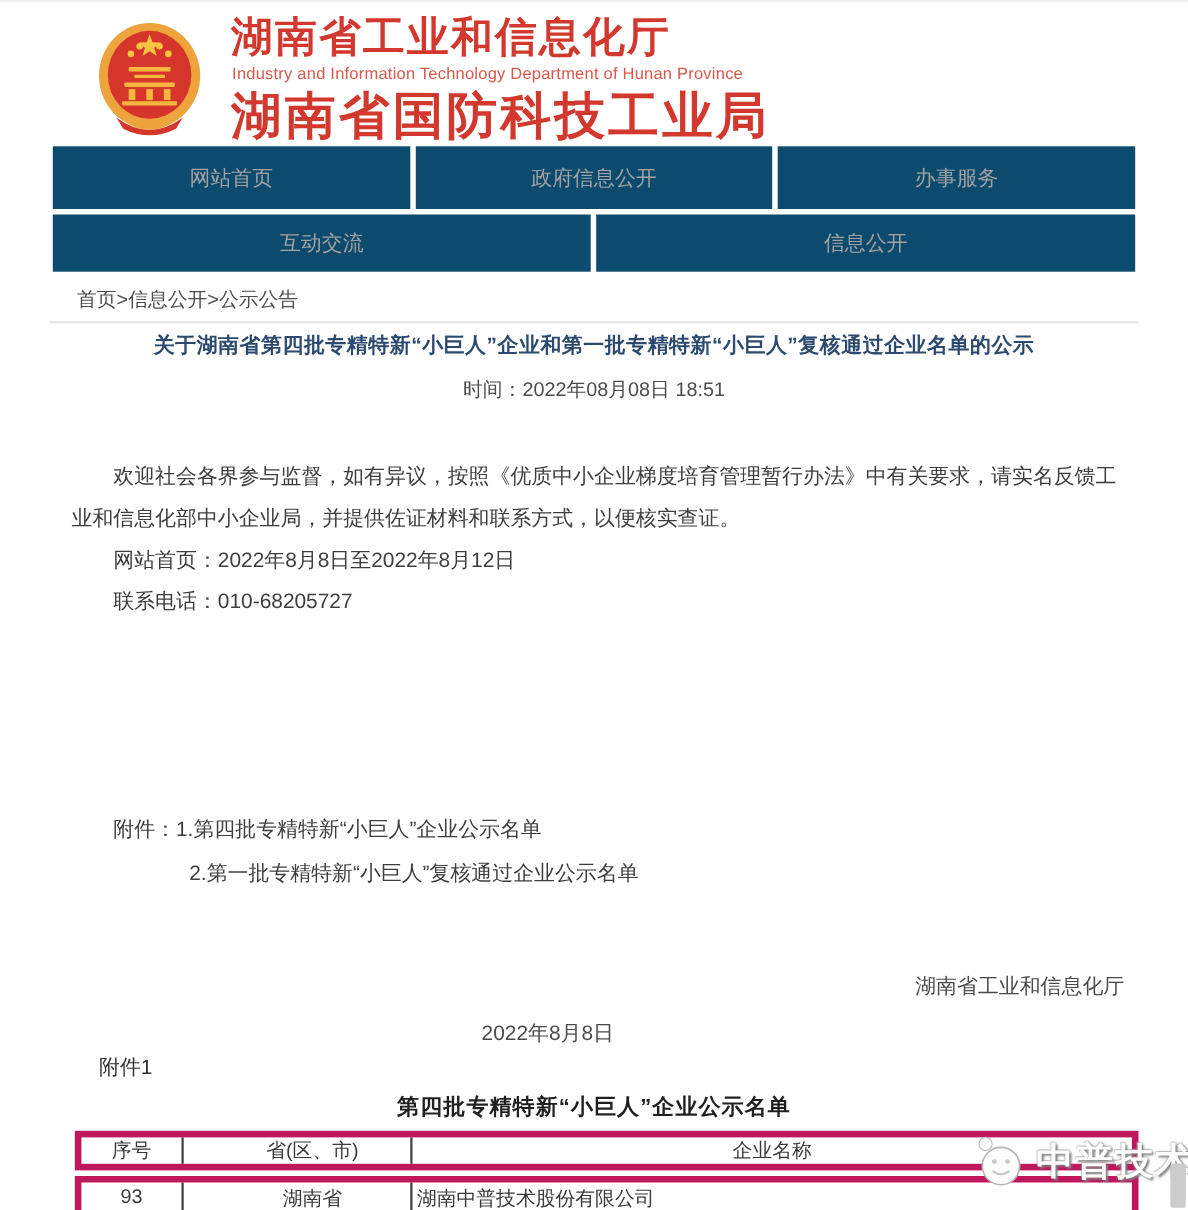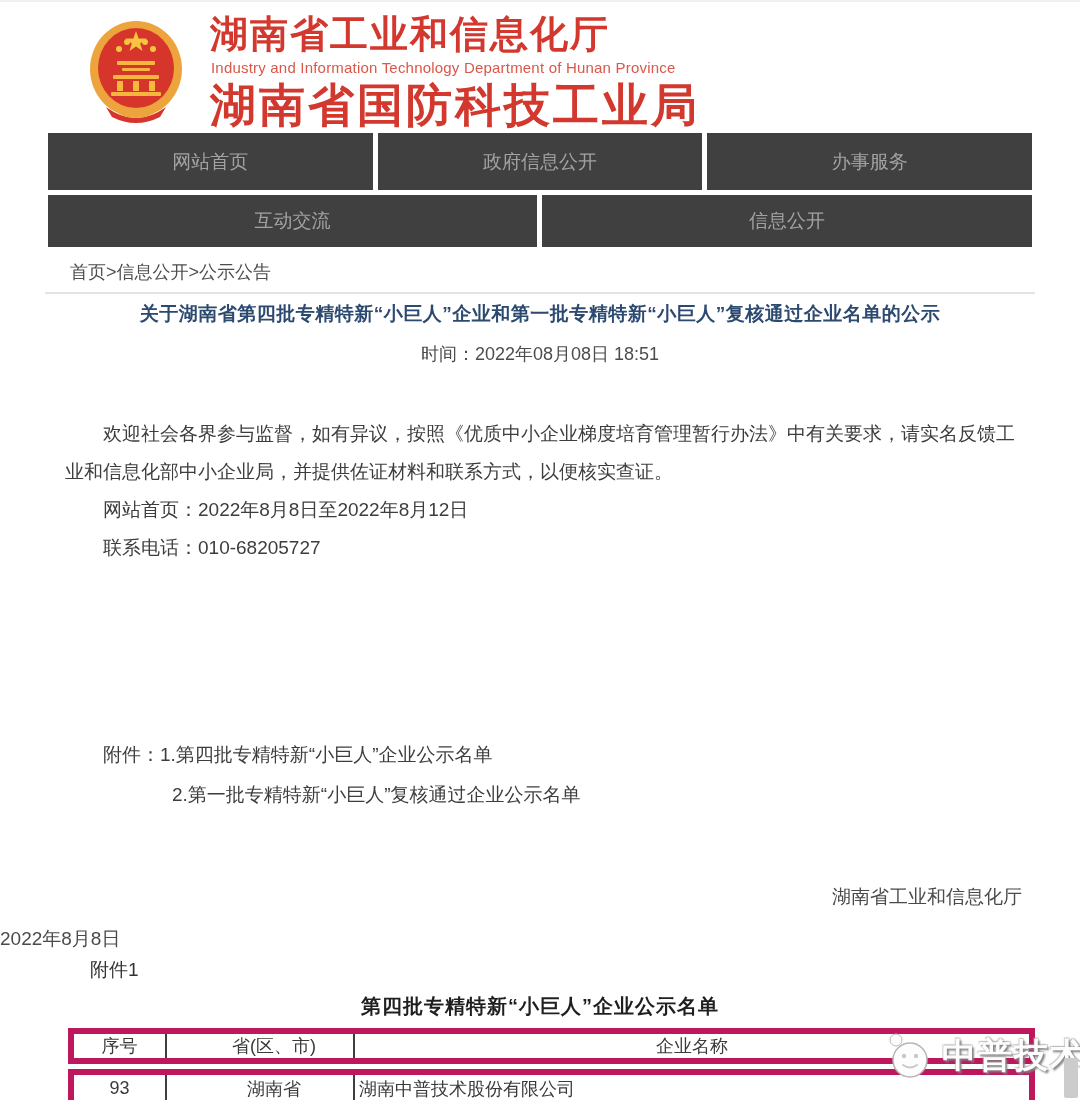--- a/index.html
+++ b/index.html
@@ -23,21 +23,21 @@
   .emblem { width:100px; height:106px; flex:0 0 auto; }
   .org-block { margin-left:24px; }
   .org-line1 { font-size:38px; font-weight:bold; color:#d2382d; letter-spacing:2px; line-height:1.1; }
   .org-en    { font-size:15px; color:#da574a; margin:3px 0 4px 1px; letter-spacing:0.2px; }
   .org-line2 { font-size:46px; font-weight:bold; color:#d2382d; letter-spacing:3px; line-height:1.1; }
 
   
   .nav { position:absolute; top:131px; left:48px; width:984px; }
   .nav-row { display:flex; gap:5px; margin-bottom:5px; }
   .nav-cell {
-    background:#404040; color:#a2a2a2; font-size:19px;
+    background:#0c4a6e; color:#a2a2a2; font-size:19px;
     display:flex; align-items:center; justify-content:center;
     cursor:pointer;
     text-align:center;
   }
   .r1 .nav-cell { height:57px; flex:1 1 0; }
   .r2 .nav-cell { height:52px; }
   .r2 .c1 { width:489px; }
   .r2 .c2 { flex:1 1 auto; }
 
   
@@ -57,37 +57,37 @@
 
   
   .article-body { position:absolute; top:413px; left:65px; width:950px; font-size:19px; color:#3d3d3d; line-height:38px; }
   .article-body p { text-indent:2em; }
 
   .attachments { position:absolute; top:733px; left:65px; font-size:19px; color:#3d3d3d; line-height:40px; }
   .attach-line2 { padding-left:107px; }
   .attach-line1 { padding-left:38px; }
 
   .sig-org  { position:absolute; top:882px; left:0; width:1080px; text-align:right; padding-right:58px; font-size:19px; color:#4a4a4a; }
-  .sig-date { position:absolute; top:924px; left:0; width:1080px; text-align:left; padding-right:84px; font-size:19px; color:#4a4a4a; }
+  .sig-date { position:absolute; top:924px; left:0; width:1080px; text-align:center; padding-right:84px; font-size:19px; color:#4a4a4a; }
 
   
   .annex-label { position:absolute; top:955px; left:90px; font-size:19px; color:#333333; }
   .table-title { position:absolute; top:991px; left:0; width:1080px; text-align:center; font-size:20px; font-weight:bold; color:#1f1f1f; letter-spacing:1px; }
 
   .annex-table { position:absolute; top:1026px; left:68px; width:967px; }
   .t-row { display:flex; border:6px solid #be185d; background:#ffffff; }
   .t-row.header { height:36px; margin-bottom:5px; }
   .t-row.data { height:36px; border-bottom-width:3px; }
   .t-cell {
     display:flex; align-items:center; justify-content:center;
     font-size:18px; color:#3a3a3a; border-right:2px solid #3f3f3f;
   }
   .t-cell:last-child { border-right:none; }
   .col-no   { width:93px;  flex:0 0 auto; }
-  .col-prov { width:188px; flex:0 0 auto;padding-left:28px; }
+  .col-prov { width:208px; flex:0 0 auto;padding-left:28px; }
   .col-name { flex:1 1 auto; }
   .t-row.data .col-name { justify-content:flex-start; padding-left:4px; }
 
   
   .watermark { position:absolute; top:1028px; left:884px; display:flex; align-items:center; pointer-events:none; }
   .wm-logo { width:52px; height:52px; }
   .wm-text {
     font-size:34px; font-weight:bold; letter-spacing:2px; color:#fdfdfd;
     text-shadow:2px 2px 2px rgba(130,130,130,0.95), -1px -1px 1px rgba(170,170,170,0.6), 1px -1px 1px rgba(160,160,160,0.5);
     margin-left:6px; white-space:nowrap;

